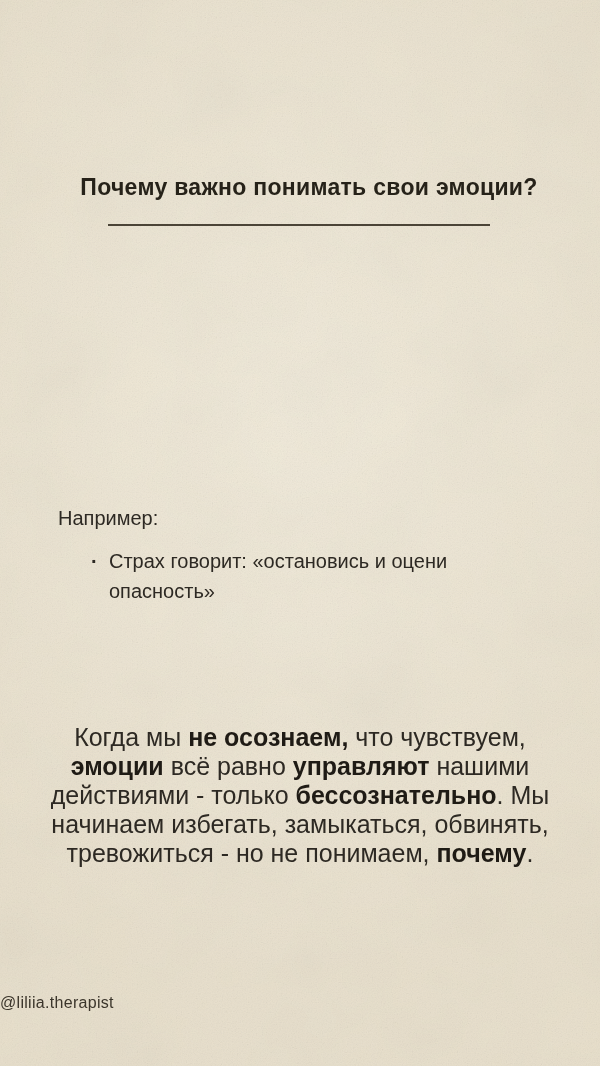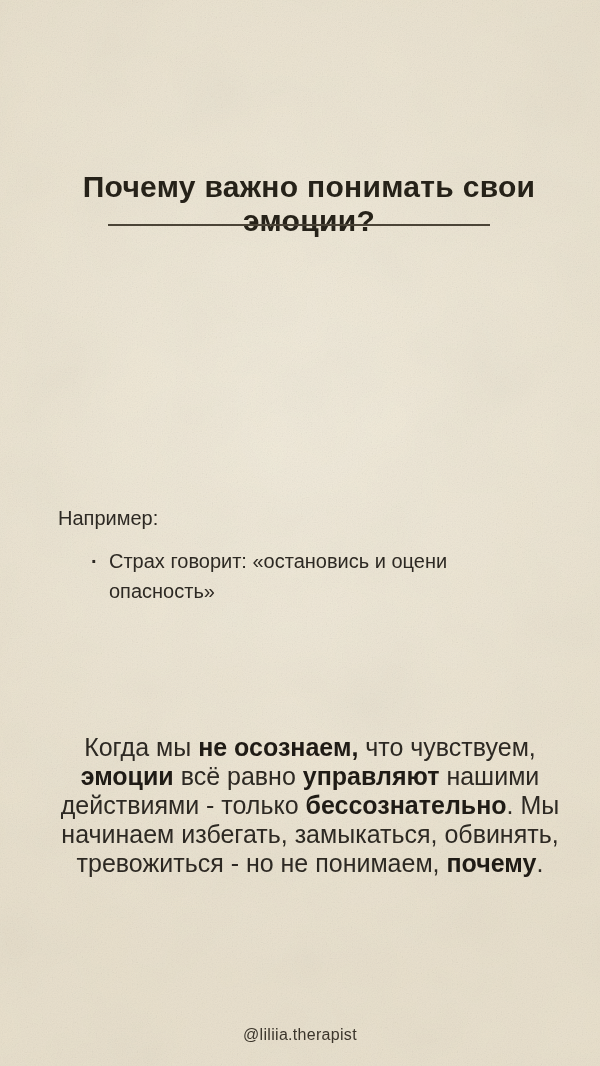--- a/index.html
+++ b/index.html
@@ -30,21 +30,21 @@
     inset: 0;
     z-index: 1;
   }
   .title {
     position: absolute;
     top: 170px;
     left: 18px;
     right: 0;
     margin: 0;
     text-align: center;
-    font-size: 30px;
+    font-size: 23px;
     line-height: 34px;
     font-weight: 700;
     letter-spacing: 0.3px;
     color: #262219;
   }
   .divider {
     position: absolute;
     top: 224px;
     left: 108px;
     width: 382px;
@@ -87,35 +87,34 @@
     left: 0;
     top: 0;
     font-weight: 700;
     color: #2d2923;
   }
   .conclusion {
     position: absolute;
     top: 723px;
     left: 38px;
     width: 524px;
-    margin: 10px;
+    margin: 0;
     text-align: center;
     font-size: 25px;
     line-height: 29px;
   }
   b, strong {
     font-weight: 700;
     color: #1f1b15;
   }
   .footer {
     position: absolute;
-    top: 1026px;
+    top: 994px;
     left: 0;
     right: 0;
-    text-align: center;
     font-size: 16px;
     letter-spacing: 0.3px;
     color: #3b352b;
   }
 </style>
 </head>
 <body>
 
 <div class="page">
 

